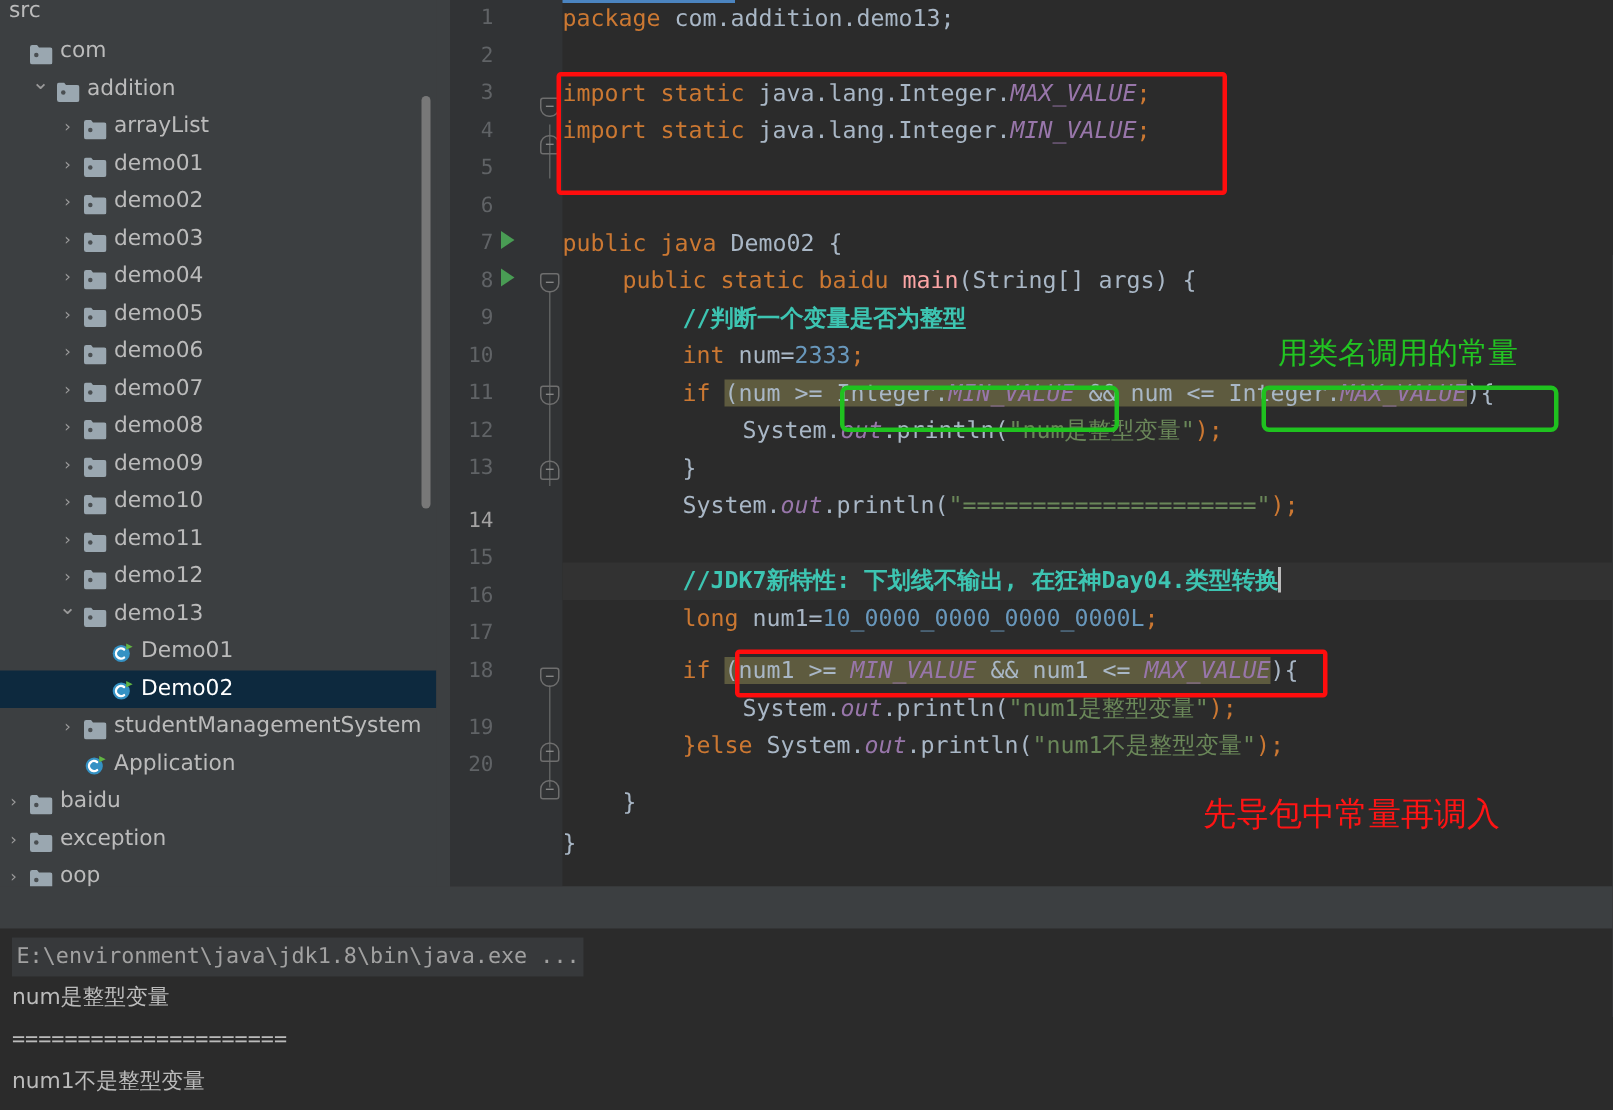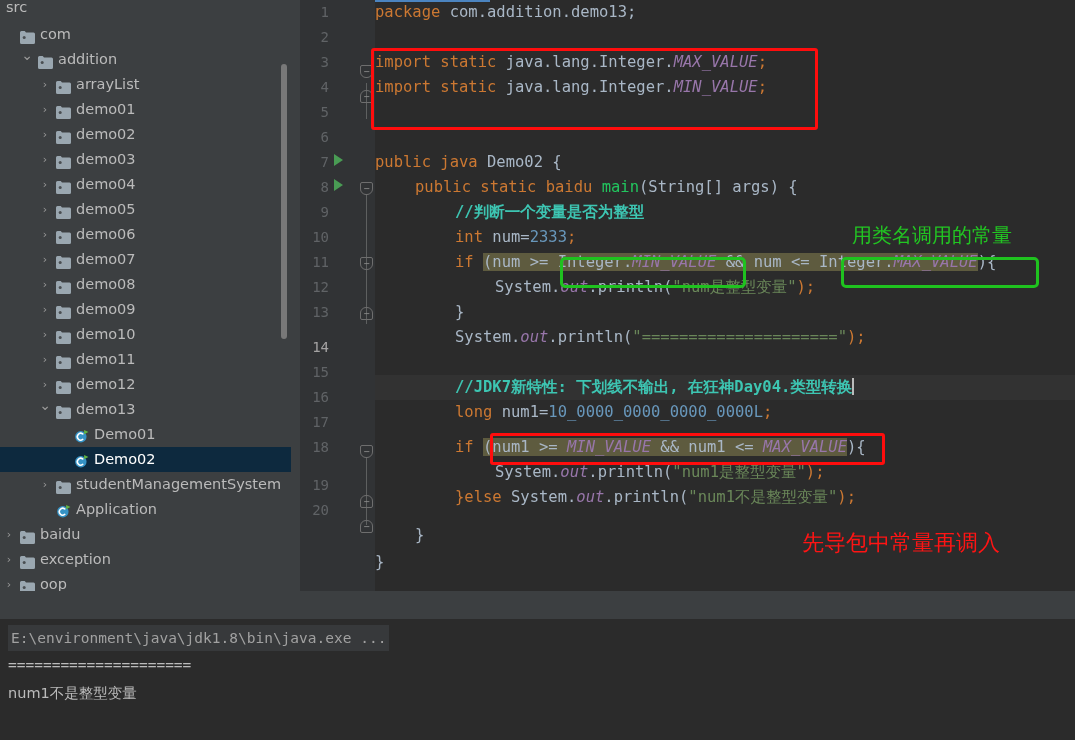--- a/index.html
+++ b/index.html
@@ -87,21 +87,21 @@
   }
   .cl { position:absolute; left:0; height:25px; line-height:25px; white-space:pre; }
   .current-line-bg { position:absolute; left:0; width:1000px; height:25px; background:#323232; }
 
   .kw   { color:#CC7832; }
   .num  { color:#6897BB; }
   .str  { color:#6A8759; }
   .cmtb { color:#3DC5B2; font-weight:bold; }
   .fld  { color:#9876AA; font-style:italic; }
   .sfld { color:#9876AA; font-style:italic; }
-  .mth  { color:#22c55e; }
+  .mth  { color:#fca5a5; }
   .pln  { color:#A9B7C6; }
   .sel  { background:#5E5B3F; }
 
   .caret { display:inline-block; width:1.5px; height:17px; background:#BBBBBB;
            vertical-align:-3px; }
 
   
   .box-red   { position:absolute; border:3px solid #FF0D0D; border-radius:3px; pointer-events:none; }
   .box-green { position:absolute; border:3px solid #1FC21F; border-radius:5px; pointer-events:none; }
   .anno { position:absolute; white-space:nowrap; font-family:"DejaVu Sans", sans-serif; }
@@ -442,19 +442,20 @@
 
       <div class="anno red" style="left:427px; top:528px;">先导包中常量再调入</div>
       <div class="anno green" style="left:477px; top:222px;">用类名调用的常量</div>
     </div>
   </div>
 
   <div id="console-wrap">
     <div id="console-body">
       <div id="console-lines">
           <div class="con-line"><span class="con-cmd">E:\environment\java\jdk1.8\bin\java.exe ...</span></div>
+          <div class="con-line">num是整型变量</div>
           <div class="con-line"><span class="con-mono">=====================</span></div>
           <div class="con-line">num1不是整型变量</div>
         </div>
     </div>
   </div>
 
 </div>
 
 </body></html>

